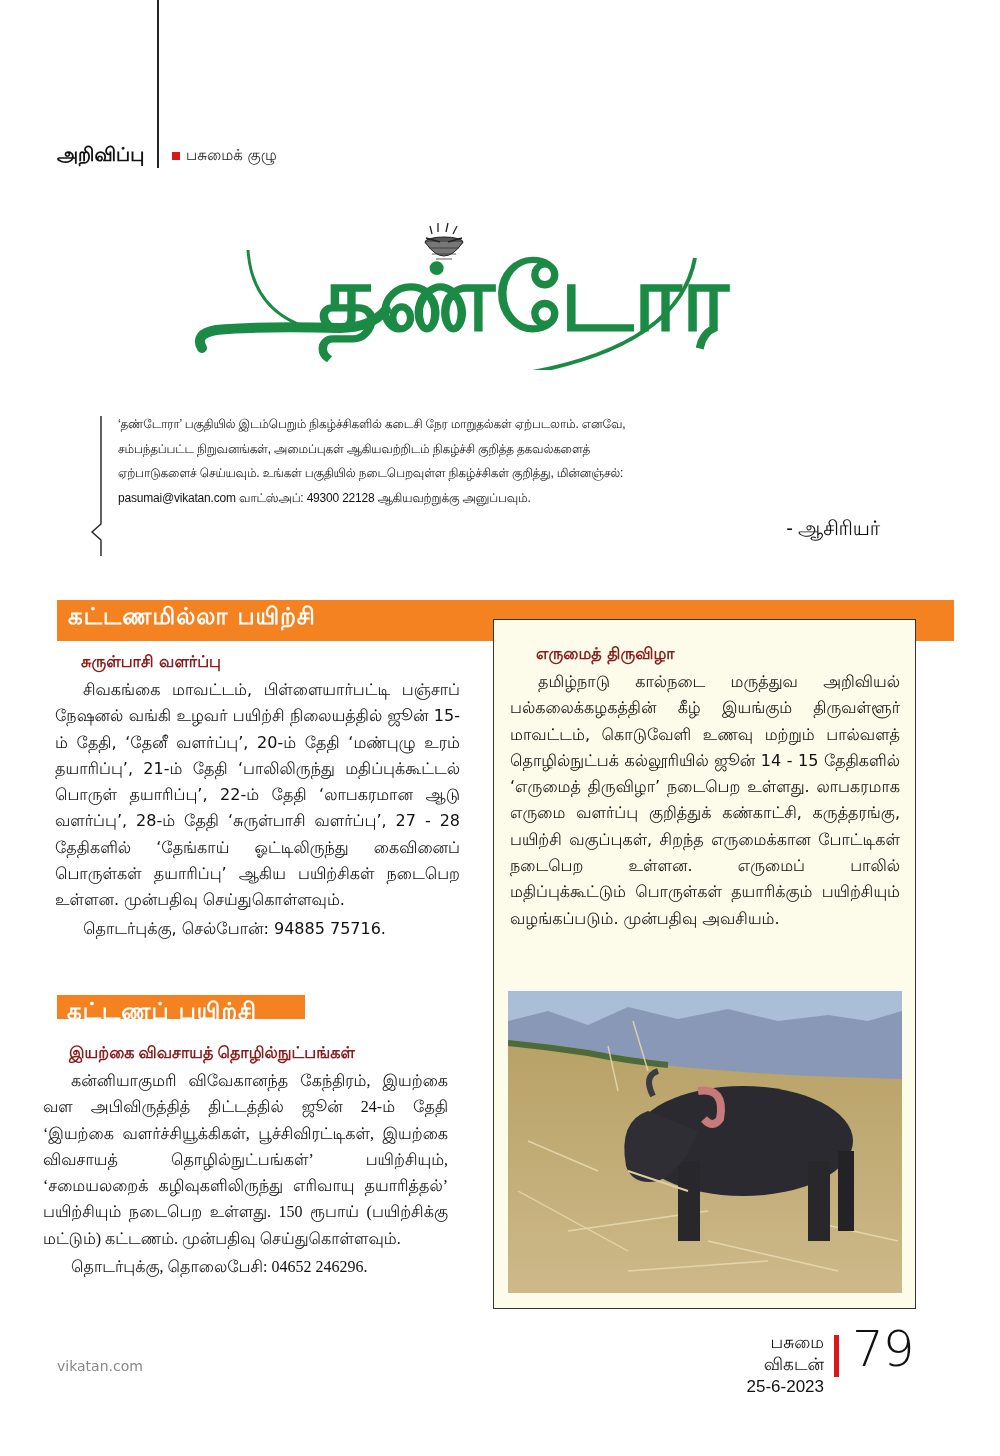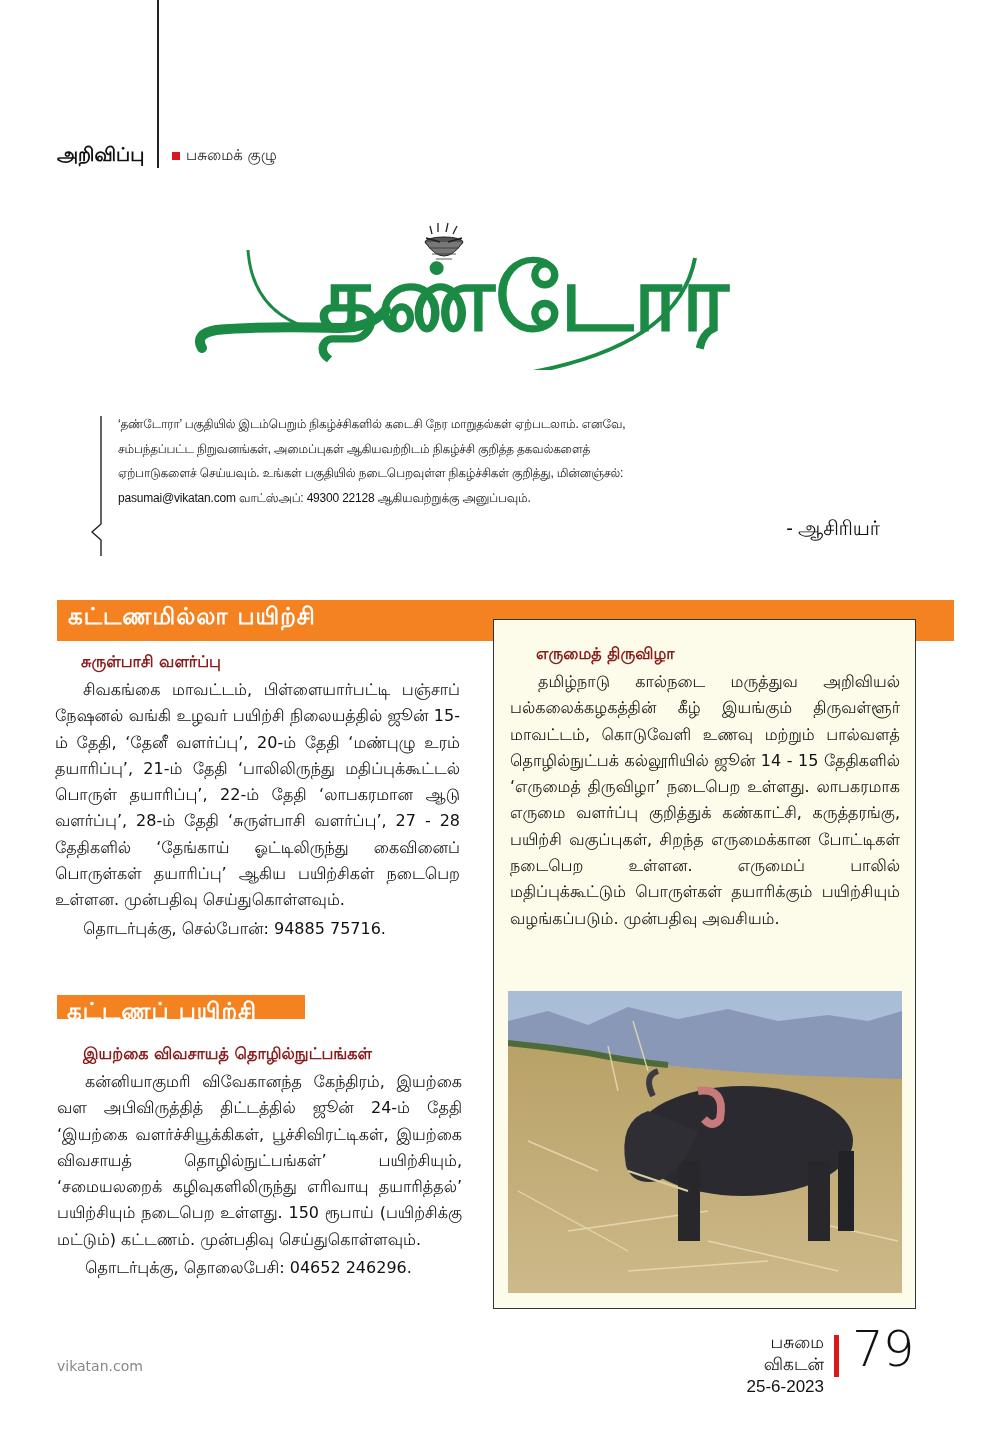--- a/index.html
+++ b/index.html
@@ -23,21 +23,21 @@
 
   .col-left { position: absolute; left: 55px; top: 652px; width: 405px; }
   .subhead { font-size: 16px; font-weight: bold; color: #8b1a1a; margin-left: 26px; margin-bottom: 4px; }
   .body { font-size: 16px; line-height: 26.3px; color: #111; text-align: justify; text-align-last: left; }
   .body .indent { display: inline-block; width: 28px; }
   .contact { font-size: 16px; line-height: 26px; margin-left: 28px; margin-top: 2px; }
 
   .orange-tag { position: absolute; left: 57px; top: 995px; width: 248px; height: 24px; background: #f58220; }
   .orange-tag span { position: absolute; left: 10px; top: 3px; font-size: 23px; font-weight: bold; color: #fff; letter-spacing: 1px; }
 
-  .col-left2 { position: absolute; left: 57px; top: 1044px; width: 405px; }
+  .col-left2 { position: absolute; left: 43px; top: 1044px; width: 405px; font-family: Liberation Serif, serif; }
 
   .box { position: absolute; left: 493px; top: 619px; width: 423px; height: 690px; background: #fdfbe9; border: 1px solid #333; }
   .box .inner { position: absolute; left: 16px; top: 0; width: 390px; margin-top: 24px; }
   .photo { position: absolute; left: 14px; top: 371px; width: 394px; height: 302px; overflow: hidden; }
 
   .footer-site { position: absolute; left: 57px; top: 1358px; font-size: 14px; color: #888; }
   .footer-mag { position: absolute; left: 720px; top: 1332px; text-align: right; width: 104px; font-family: "Liberation Sans Narrow", "Liberation Sans", sans-serif; font-size: 17px; line-height: 22px; color: #111; }
   .footer-rule { position: absolute; left: 834px; top: 1335px; width: 5px; height: 42px; background: #d7191c; }
   .footer-page { position: absolute; left: 852px; top: 1320px; font-size: 50px; font-weight: 300; color: #111; letter-spacing: -1px; }
 </style>

